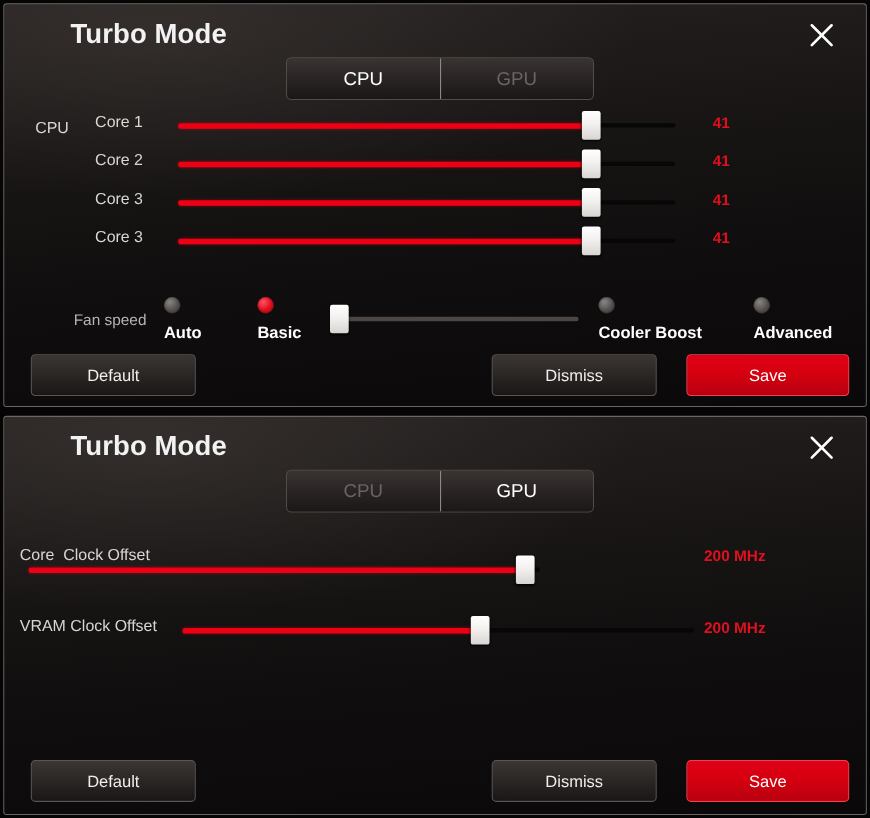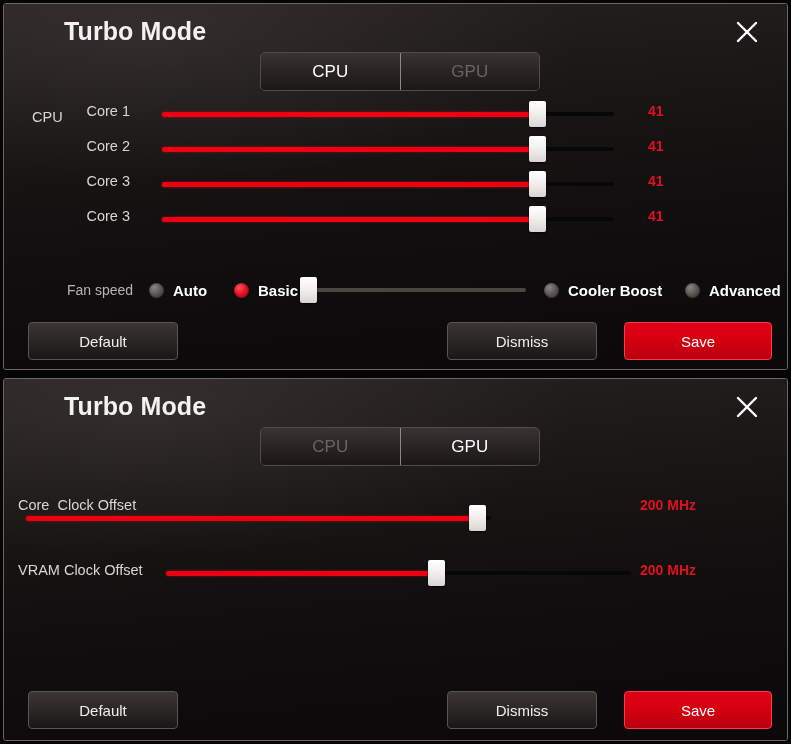--- a/index.html
+++ b/index.html
@@ -168,23 +168,23 @@
   }
   .fan-label {
     position: absolute;
     left: 63px;
     font-size: 14px;
     color: #b8b4b2;
   }
   .radio-group {
     position: absolute;
     display: flex;
-    align-items: center;
     gap: 9px;
     cursor: pointer;
+    flex-direction: column;
   }
   .radio {
     width: 15px;
     height: 15px;
     border-radius: 50%;
     background: radial-gradient(circle at 35% 30%, #8a8684 0%, #55504e 55%, #3a3634 100%);
     box-shadow: inset 0 0 2px rgba(0,0,0,0.6);
   }
   .radio.on {
     background: radial-gradient(circle at 35% 30%, #ff5462 0%, #e2101f 50%, #8d0a14 100%);

